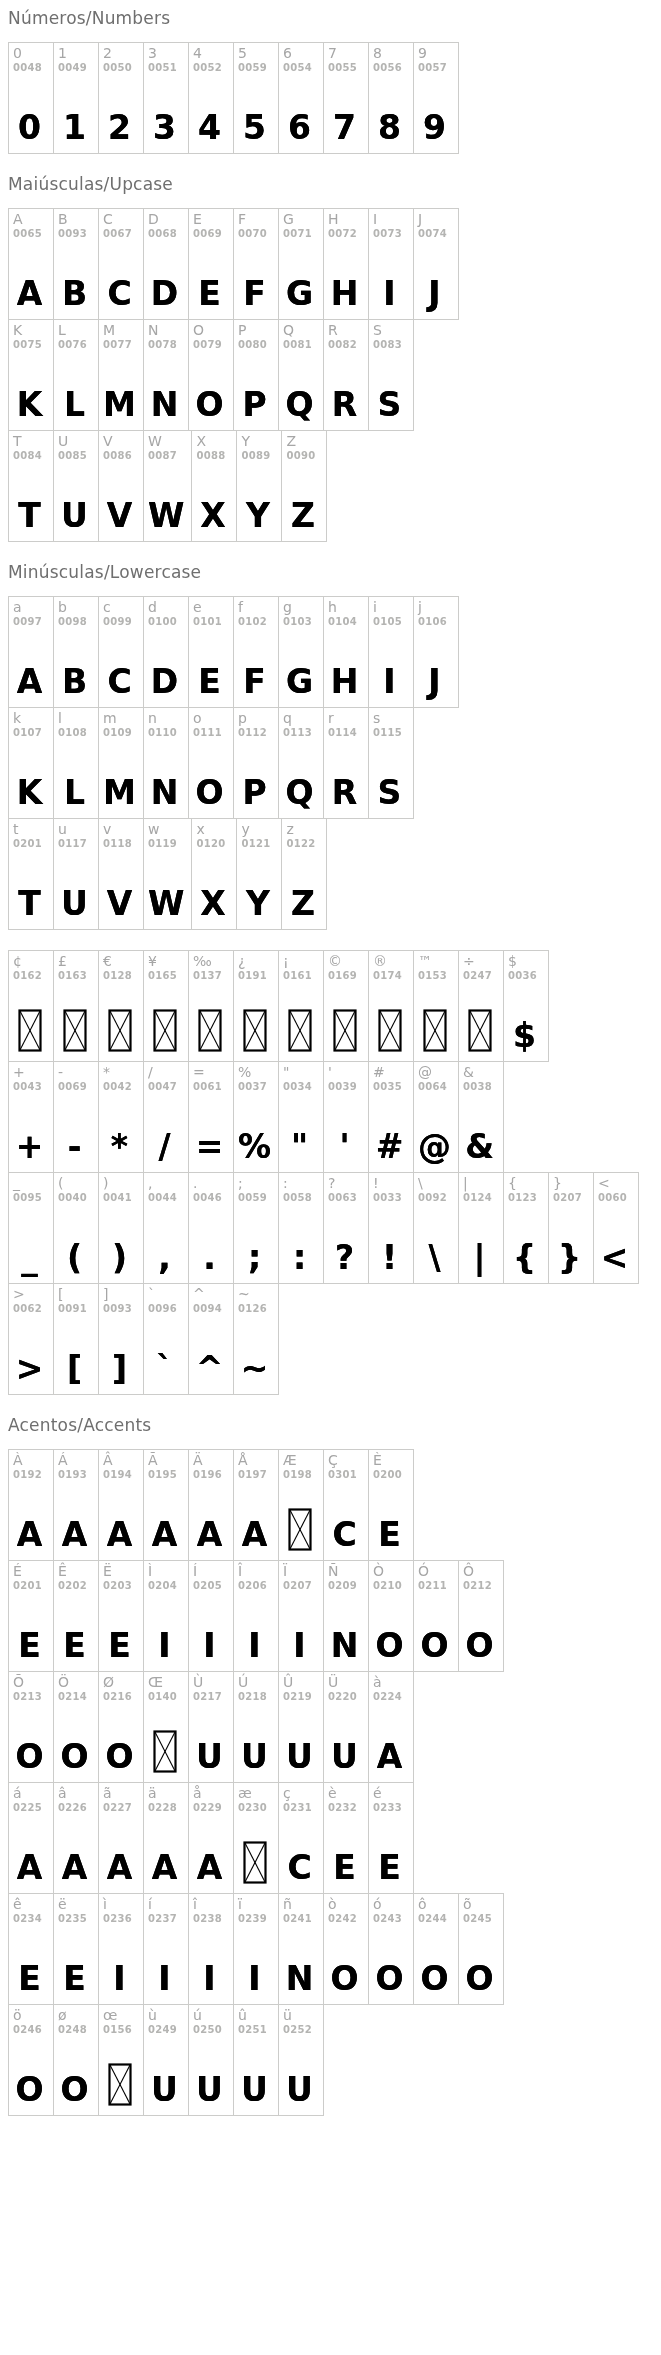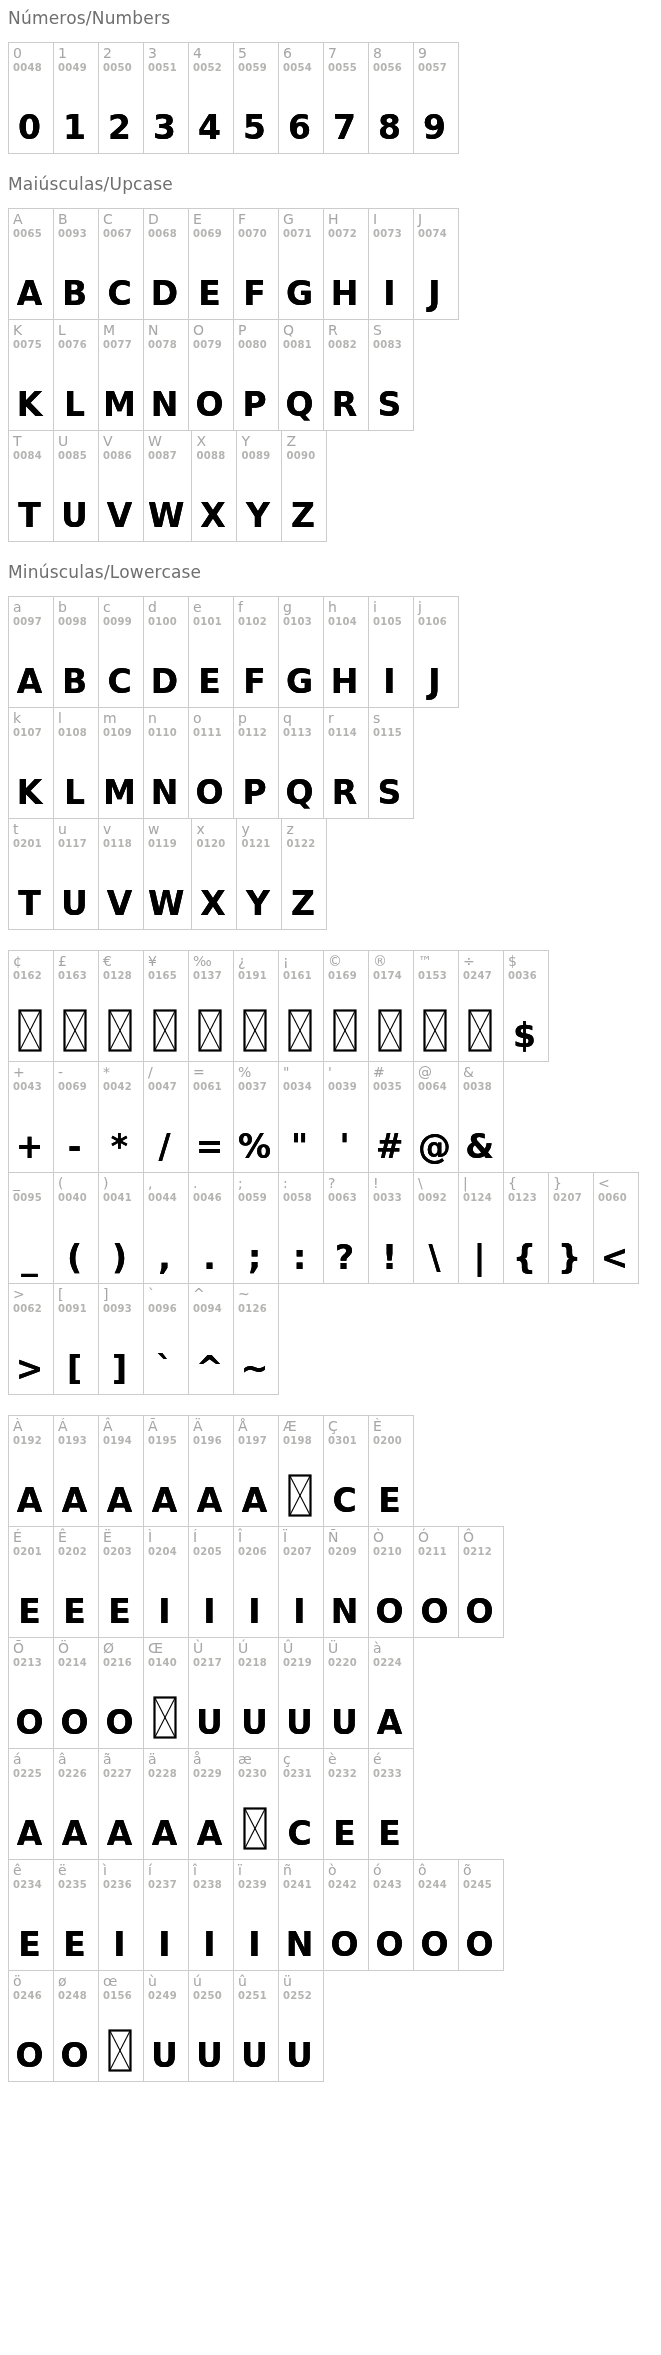--- a/index.html
+++ b/index.html
@@ -766,20 +766,21 @@
   <div class="cell">
     <span class="char-label">~</span>
     <span class="char-code">0126</span>
     <span class="glyph">~</span>
   </div>
 </div>
       </div>
   </section>
 
   <section class="section">
+    <h2 class="section-title">Acentos/Accents</h2>
     <div class="grid">
         <div class="row">
   <div class="cell">
     <span class="char-label">À</span>
     <span class="char-code">0192</span>
     <span class="glyph">A</span>
   </div>
 
   <div class="cell">
     <span class="char-label">Á</span>

